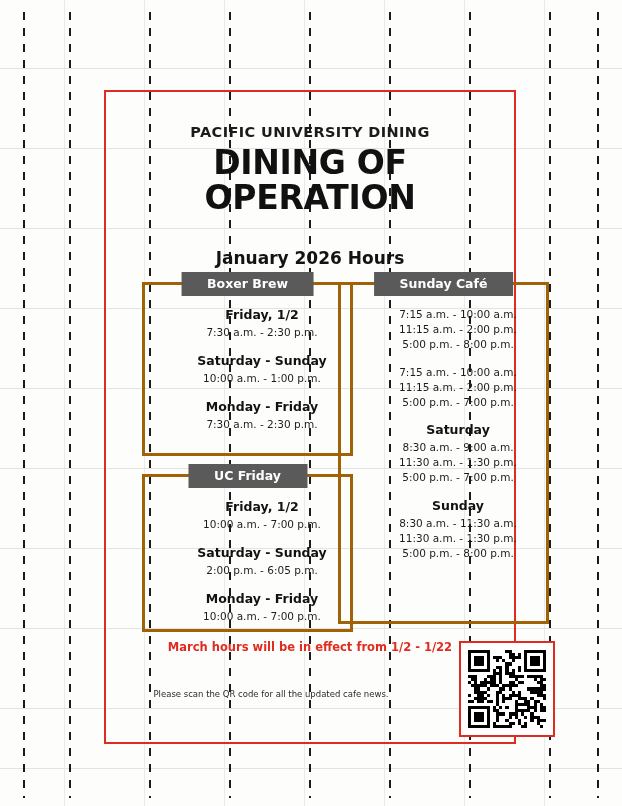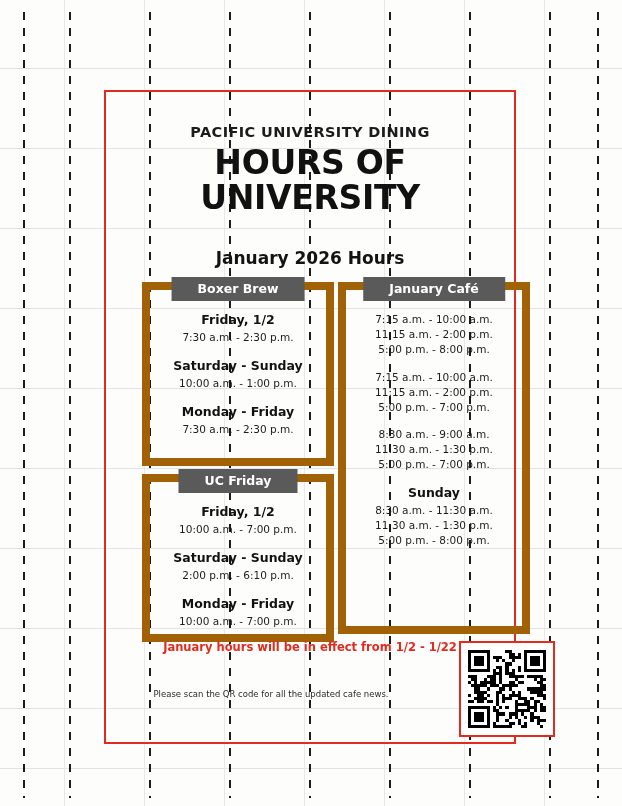--- a/index.html
+++ b/index.html
@@ -117,22 +117,23 @@
   
   .cols {
     position: absolute;
     left: 18px;
     top: 190px;
     right: 18px;
   }
 
   .card {
     position: absolute;
-    border: 8px solid #a16207;
+    border: 3px solid #a16207;
     background: transparent;
+    padding-left: 29px;
   }
   .card-head {
     position: absolute;
     top: -13px;
     left: 50%;
     transform: translateX(-50%);
     background: #5a5a5a;
     color: #ffffff;
     font-family: "DejaVu Sans", sans-serif;
     font-weight: bold;
@@ -255,21 +256,21 @@
       <div class="dotcol" style="left: 308px;"></div>
       <div class="dotcol" style="left: 388px;"></div>
       <div class="dotcol" style="left: 468px;"></div>
       <div class="dotcol" style="left: 548px;"></div>
       <div class="dotcol" style="left: 596px;"></div>
     </div>
 
   <div id="frame">
 
     <div class="kicker">PACIFIC UNIVERSITY DINING</div>
-    <div class="title">HOURS OF UNIVERSITY</div>
+    <div class="title">DINING OF OPERATION</div>
     <div class="dotdivider"></div>
     <div class="subtitle">January 2026 Hours</div>
 
     <div class="cols">
 
       <div class="card" id="card-boxer">
         <div class="card-head">Boxer Brew</div>
         <div class="card-body">
           <div class="blk">
             <div class="blk-day">Friday, 1/2</div>
@@ -288,59 +289,60 @@
 
       <div class="card" id="card-ucm">
         <div class="card-head">UC Friday</div>
         <div class="card-body">
           <div class="blk">
             <div class="blk-day">Friday, 1/2</div>
             <div class="blk-time">10:00 a.m. - 7:00 p.m.</div>
           </div>
           <div class="blk">
             <div class="blk-day">Saturday - Sunday</div>
-            <div class="blk-time">2:00 p.m. - 6:10 p.m.</div>
+            <div class="blk-time">2:00 p.m. - 6:05 p.m.</div>
           </div>
           <div class="blk">
             <div class="blk-day">Monday - Friday</div>
             <div class="blk-time">10:00 a.m. - 7:00 p.m.</div>
           </div>
         </div>
       </div>
 
       <div class="card" id="card-cafe">
-        <div class="card-head">January Café</div>
+        <div class="card-head">Sunday Café</div>
         <div class="card-body">
           <div class="blk">
             <div class="blk-time">7:15 a.m. - 10:00 a.m.</div>
             <div class="blk-time">11:15 a.m. - 2:00 p.m.</div>
             <div class="blk-time">5:00 p.m. - 8:00 p.m.</div>
           </div>
           <div class="blk">
             <div class="blk-time">7:15 a.m. - 10:00 a.m.</div>
             <div class="blk-time">11:15 a.m. - 2:00 p.m.</div>
             <div class="blk-time">5:00 p.m. - 7:00 p.m.</div>
           </div>
           <div class="blk">
+            <div class="blk-day">Saturday</div>
             <div class="blk-time">8:30 a.m. - 9:00 a.m.</div>
             <div class="blk-time">11:30 a.m. - 1:30 p.m.</div>
             <div class="blk-time">5:00 p.m. - 7:00 p.m.</div>
           </div>
           <div class="blk">
             <div class="blk-day">Sunday</div>
             <div class="blk-time">8:30 a.m. - 11:30 a.m.</div>
             <div class="blk-time">11:30 a.m. - 1:30 p.m.</div>
             <div class="blk-time">5:00 p.m. - 8:00 p.m.</div>
           </div>
         </div>
       </div>
 
     </div>
 
-    <div class="note">January hours will be  in effect from 1/2 - 1/22</div>
+    <div class="note">March hours will be  in effect from 1/2 - 1/22</div>
     <div class="scan">Please scan the QR code for all the updated cafe news.</div>
 
   </div>
 
   <div id="qr-wrap">
     <div id="qr">
         <i></i>
         <i></i>
         <i></i>
         <i></i>

